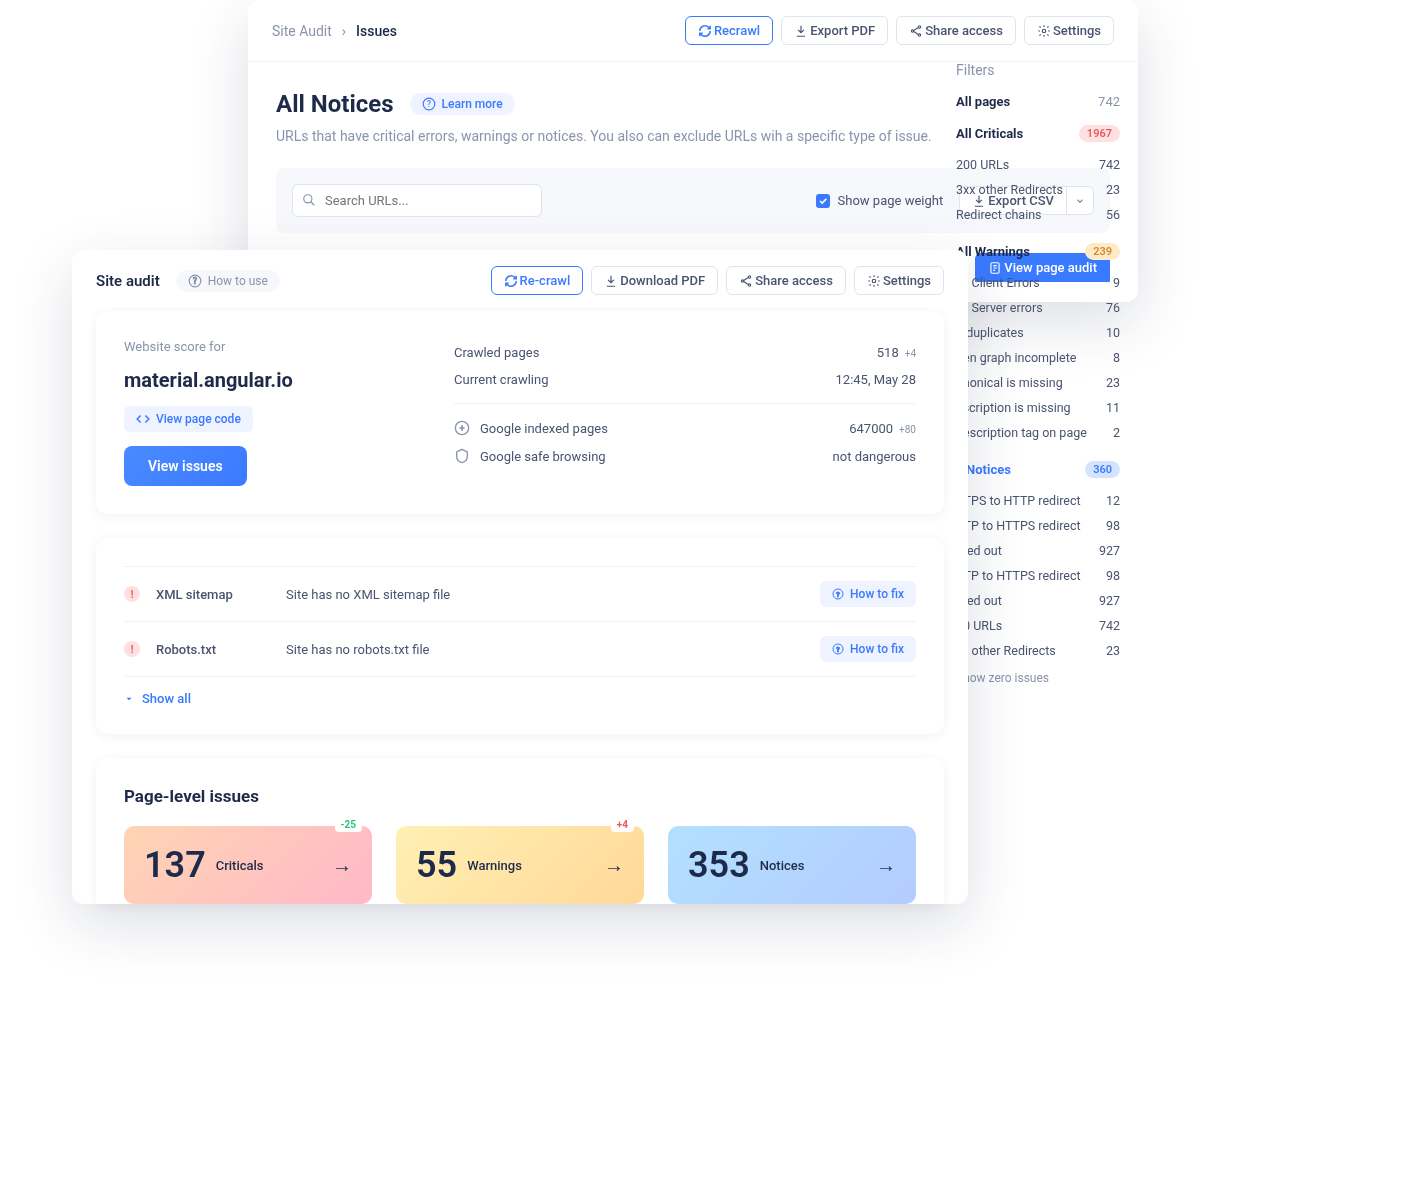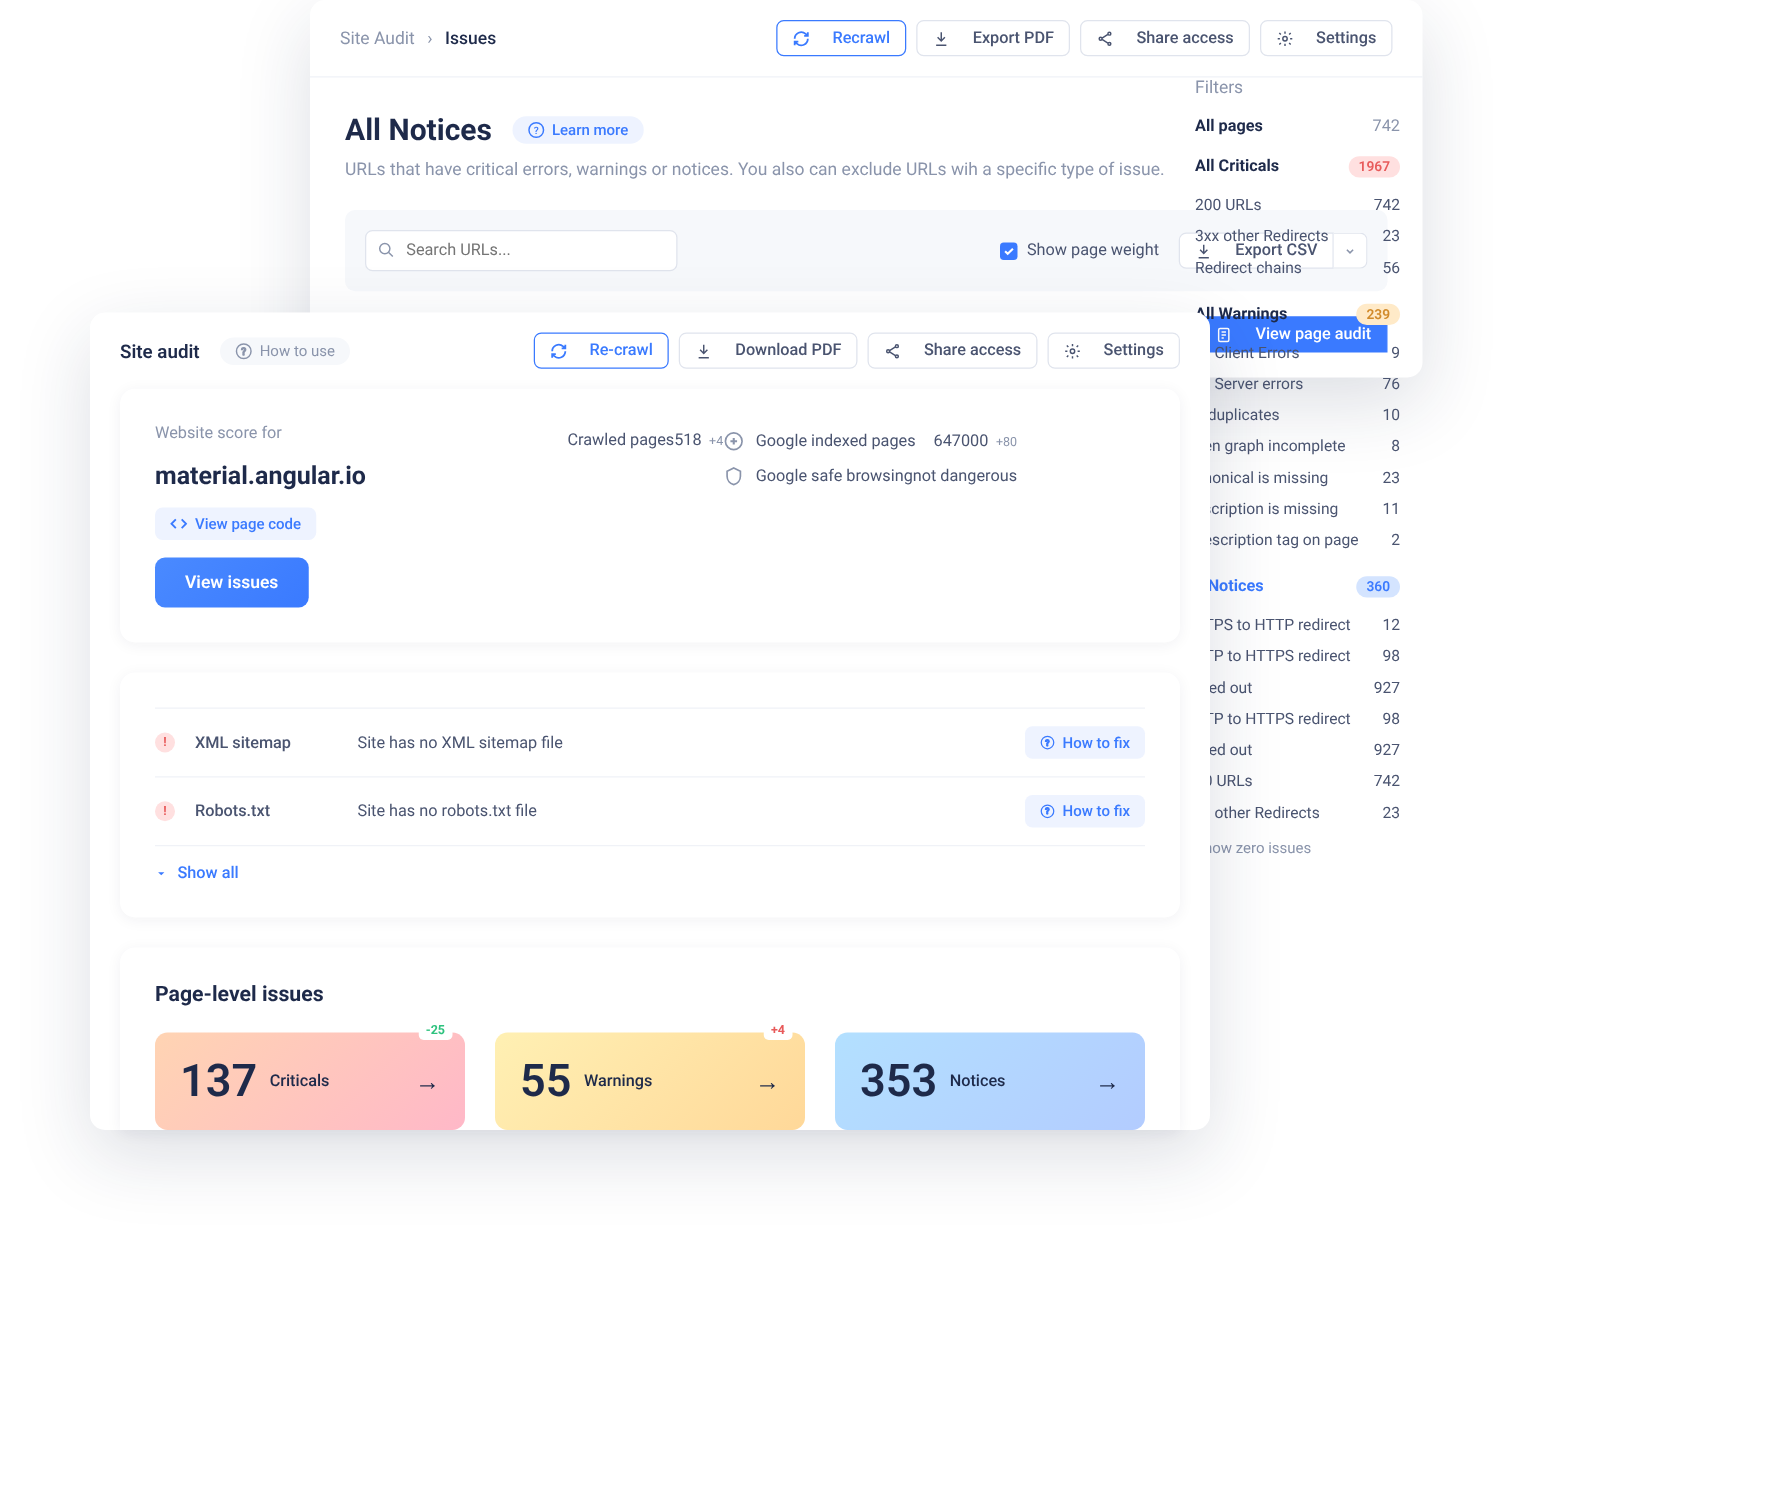--- a/index.html
+++ b/index.html
@@ -2,21 +2,21 @@
 <html><head>
 <meta charset="utf-8">
 <style>
 *{box-sizing:border-box;margin:0;padding:0;font-family:-apple-system,BlinkMacSystemFont,'Segoe UI',Roboto,sans-serif}
 body{background:#fff;width:1424px;height:1188px;position:relative;color:#1e2a4a}
 .card{background:#fff;border-radius:12px;box-shadow:0 20px 60px rgba(30,42,74,0.15)}
 .back-card{position:absolute;top:0;left:248px;width:890px;padding:0}
 .back-header{display:flex;align-items:center;justify-content:space-between;padding:16px 24px;border-bottom:1px solid #f0f2f7}
 .breadcrumb{font-size:14px;color:#8a94ab;display:flex;gap:10px;align-items:center}
 .breadcrumb .current{color:#1e2a4a;font-weight:500}
-.btn{display:inline-flex;align-items:center;gap:18px;border:1px solid #e0e4ed;background:#fff;border-radius:6px;padding:6px 12px;font-size:13px;color:#4a5470;cursor:pointer;font-weight:500}
+.btn{display:inline-flex;align-items:center;gap:2px;border:1px solid #e0e4ed;background:#fff;border-radius:6px;padding:6px 12px;font-size:13px;color:#4a5470;cursor:pointer;font-weight:500}
 .btn.primary{border-color:#3a7aff;color:#3a7aff}
 .btn.solid{background:#3a7aff;color:#fff;border-color:#3a7aff}
 .btn-row{display:flex;gap:8px}
 .back-body{padding:28px 28px 0}
 .title-row{display:flex;align-items:center;gap:16px;margin-bottom:10px}
 h1{font-size:24px;font-weight:700}
 .learn{display:inline-flex;align-items:center;gap:6px;background:#eef3ff;color:#3a7aff;border-radius:14px;padding:4px 12px;font-size:12px;font-weight:500}
 .subtitle{color:#8a94ab;font-size:14px;margin-bottom:24px}
 .toolbar{background:#f6f8fb;border-radius:8px;padding:16px;display:flex;align-items:center;gap:16px}
 .search{position:relative;width:250px}
@@ -46,21 +46,21 @@
 .score-ring svg{transform:rotate(-90deg)}
 .score-center{position:absolute;inset:0;display:flex;flex-direction:column;align-items:center;justify-content:center}
 .trend{font-size:11px;color:#2ec27e;font-weight:600;display:flex;gap:3px;align-items:center}
 .score-num{font-size:46px;font-weight:600;color:#1e2a4a}
 .score-of{font-size:11px;color:#8a94ab}
 .score-info{flex:0 0 290px;display:flex;flex-direction:column;gap:14px}
 .label-sm{font-size:13px;color:#8a94ab}
 .domain{font-size:20px;font-weight:700;color:#1e2a4a}
 .chip{display:inline-flex;align-items:center;gap:6px;background:#eef3ff;color:#3a7aff;border-radius:6px;padding:6px 12px;font-size:12px;font-weight:500;width:fit-content}
 .btn-big{background:linear-gradient(135deg,#4a8aff,#3a7aff);color:#fff;border:none;border-radius:8px;padding:12px 24px;font-size:14px;font-weight:600;width:fit-content;cursor:pointer}
-.stats{flex:1;display:flex;flex-direction:row}
+.stats{flex:1;display:flex;flex-direction:column}
 .stat-row{display:flex;justify-content:space-between;align-items:center;font-size:13px;padding:6px 0}
 .stat-row .lbl{color:#4a5470;display:flex;gap:10px;align-items:center}
 .stat-row .val{color:#4a5470}
 .delta{font-size:10px;color:#8a94ab;margin-left:6px}
 .divider{height:1px;background:#f0f2f7;margin:10px 0}
 .issues-panel{background:#fff;border-radius:12px;margin:0 24px 24px;padding:28px;box-shadow:0 2px 12px rgba(30,42,74,0.06)}
 .issues-title{font-size:17px;font-weight:700;display:flex;gap:10px;align-items:baseline;margin-bottom:20px}
 .found{color:#8a94ab;font-weight:400}
 .issue-row{display:flex;align-items:center;padding:14px 0;border-top:1px solid #f0f2f7;font-size:13px}
 .issue-icon{width:16px;height:16px;border-radius:50%;background:#ffe0e0;color:#e85a5a;display:flex;align-items:center;justify-content:center;font-size:10px;font-weight:bold;margin-right:16px}
@@ -328,20 +328,24 @@
           <span>View page code</span>
         </span>
       <button class="btn-big">View issues</button>
     </div>
     <div class="stats">
       <div>
           <div class="stat-row">
             <span class="lbl">Crawled pages</span>
             <span class="val">518<span class="delta">+4</span></span>
           </div>
+          <div class="stat-row">
+            <span class="lbl">Current crawling</span>
+            <span class="val">12:45, May 28</span>
+          </div>
         </div>
       <div class="divider"></div>
       <div>
           <div class="stat-row">
             <span class="lbl"><svg width="16" height="16" viewBox="0 0 24 24" fill="none" stroke="#8a94ab" stroke-width="2">
                 <circle cx="12" cy="12" r="10"></circle>
                 <path d="M8 12h8M12 8v8" stroke-width="2.5"></path>
               </svg>Google indexed pages</span>
             <span class="val">647000<span class="delta">+80</span></span>
           </div>

